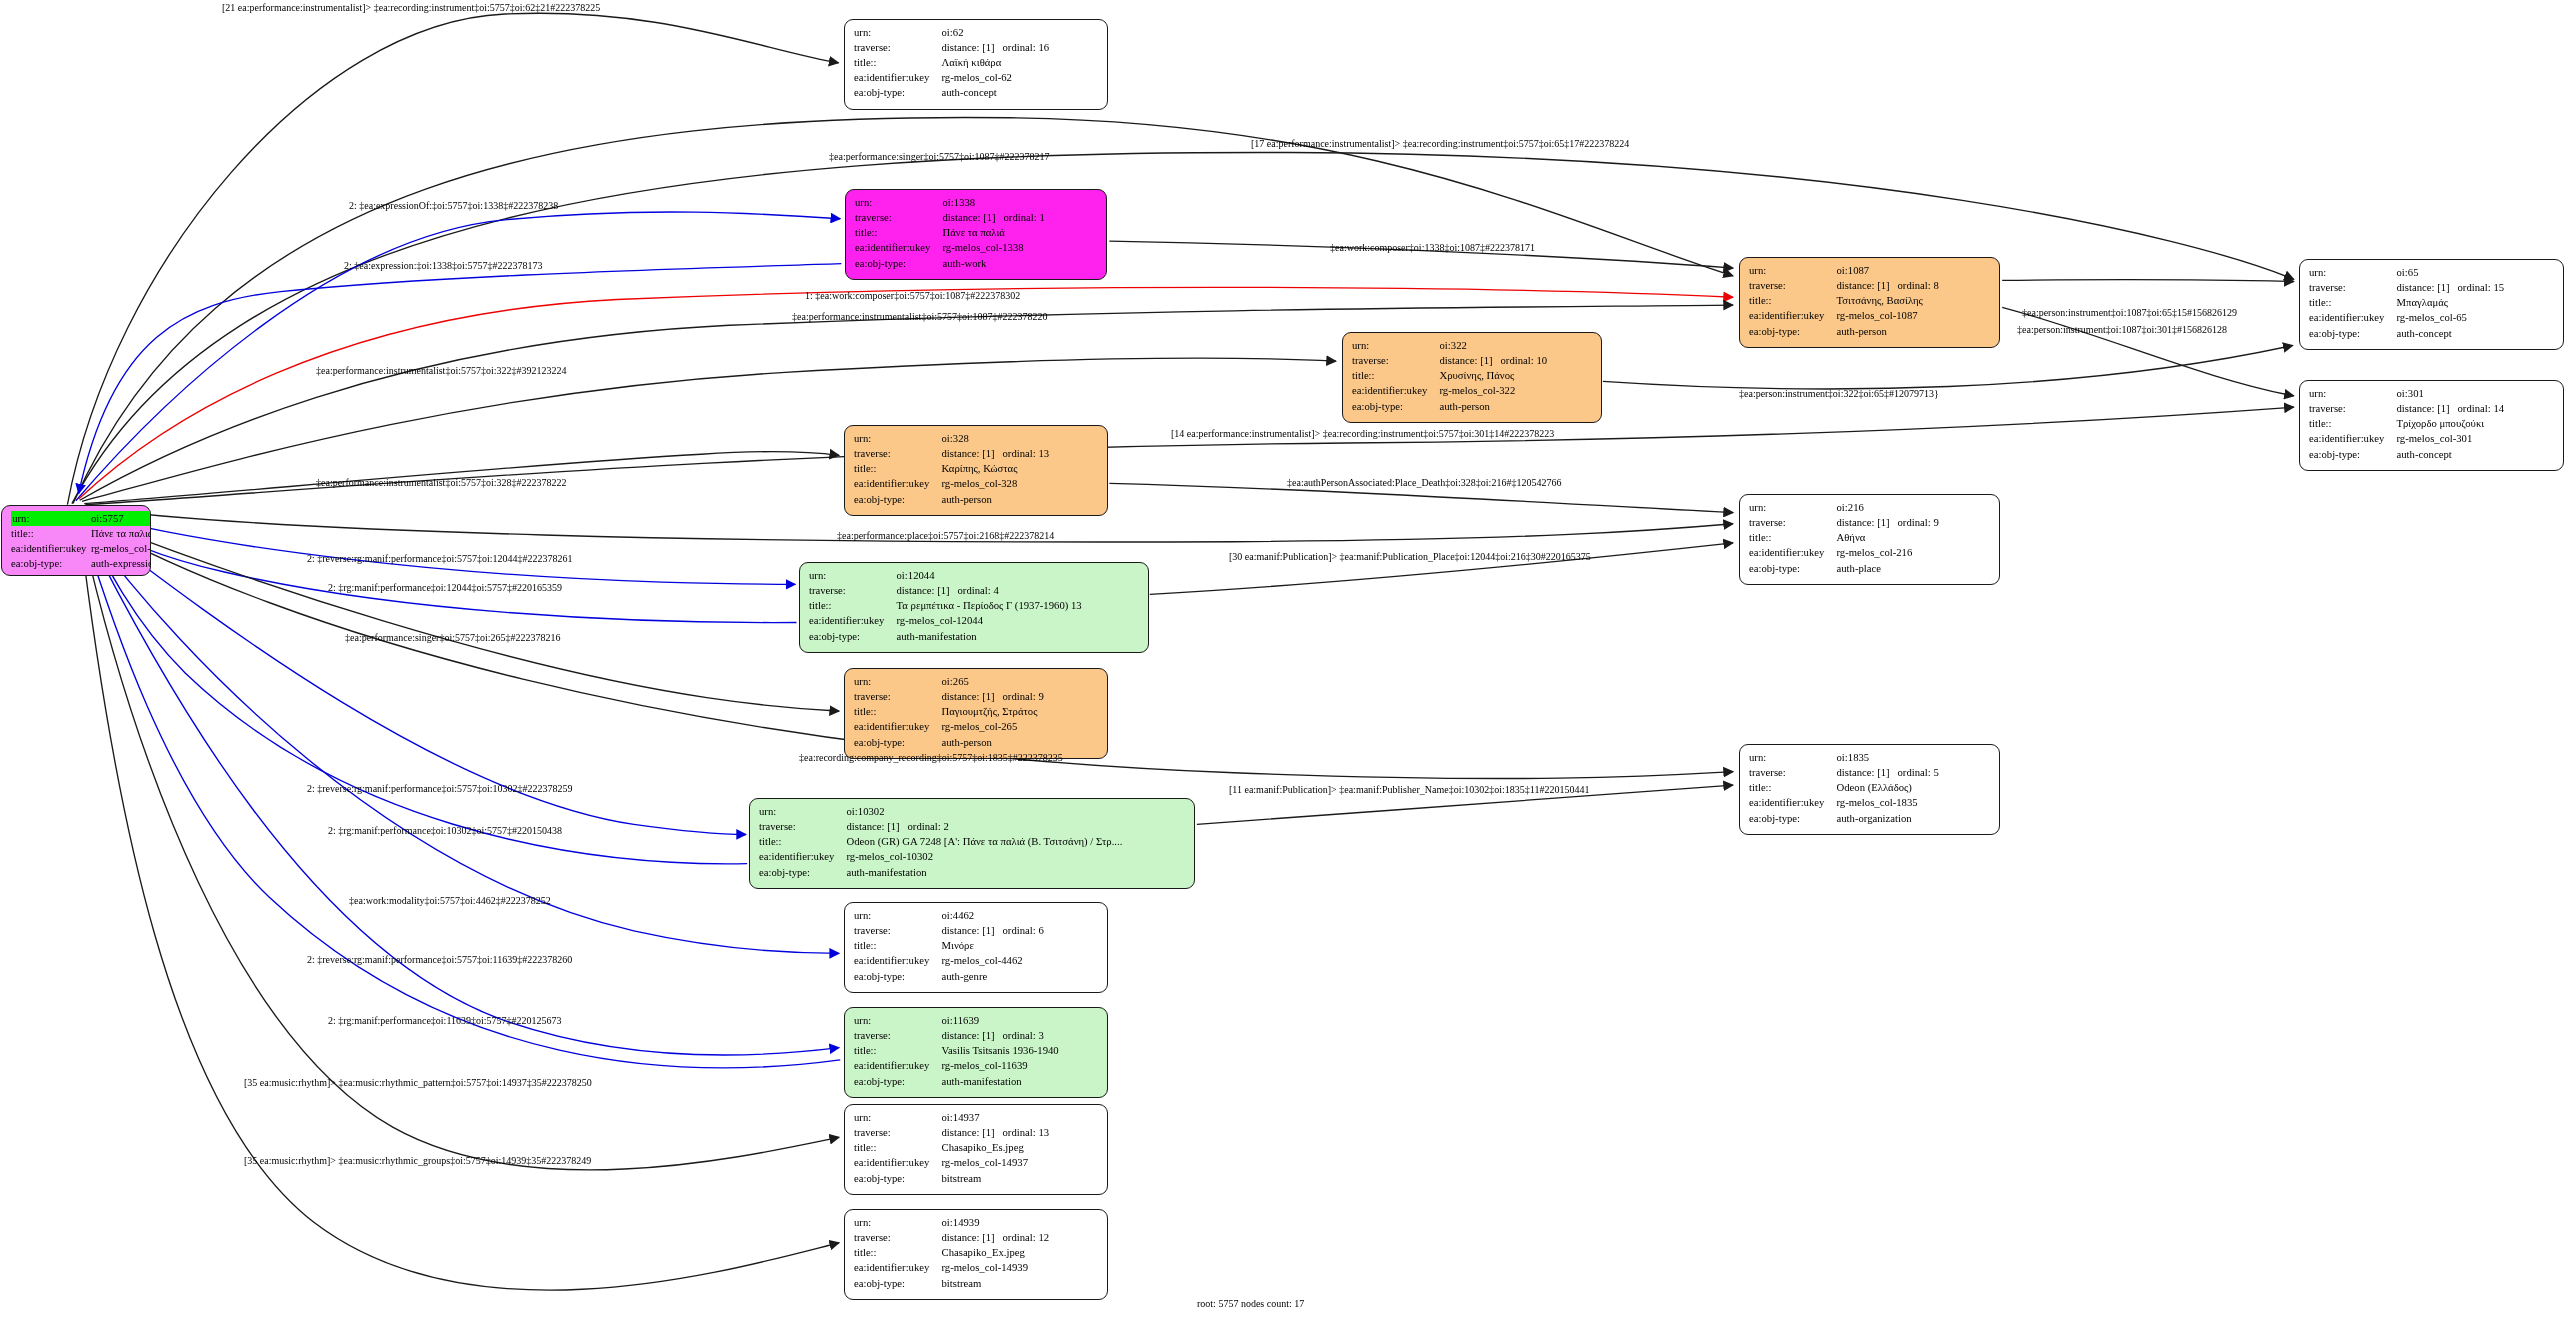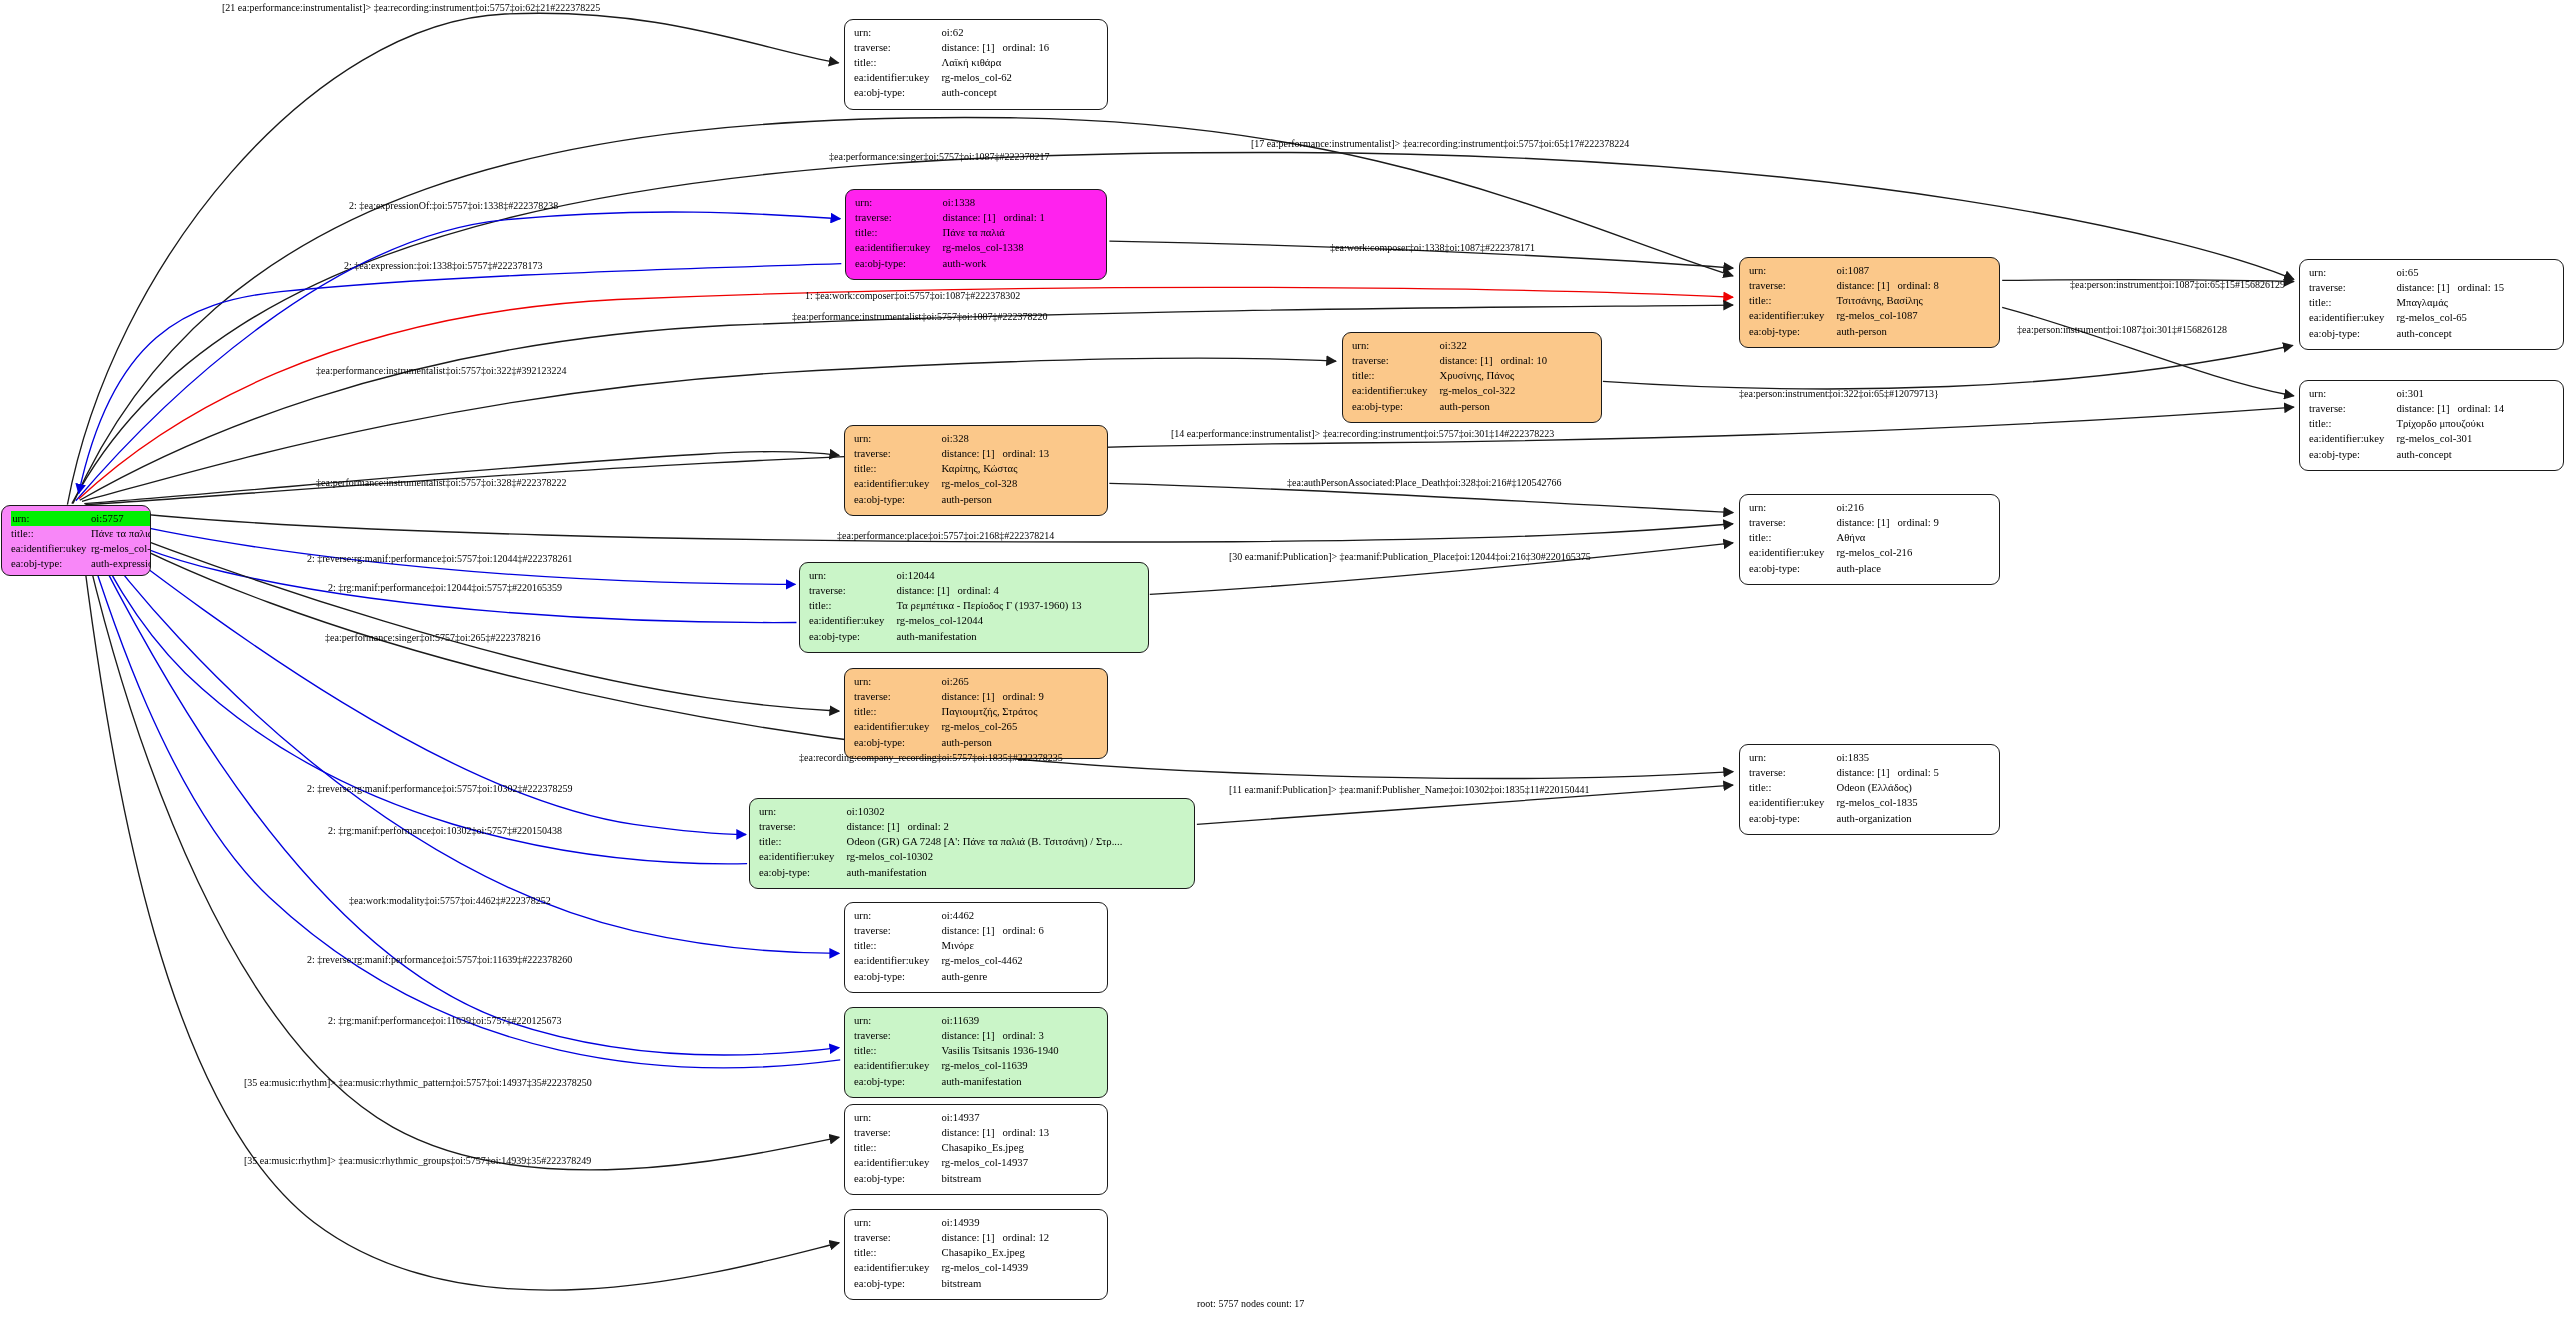--- a/index.html
+++ b/index.html
@@ -599,32 +599,32 @@
 
   <div id="edge-label-host">
       <div class="edge-label" style="left: 222px; top: 3.4px; color: rgb(0, 0, 0);">[21 ea:performance:instrumentalist]&gt; ‡ea:recording:instrument‡oi:5757‡oi:62‡21#222378225</div>
       <div class="edge-label" style="left: 1213px; top: 139px; color: rgb(0, 0, 0); padding-left: 38px;">[17 ea:performance:instrumentalist]&gt; ‡ea:recording:instrument‡oi:5757‡oi:65‡17#222378224</div>
       <div class="edge-label" style="left: 829px; top: 152px; color: rgb(0, 0, 0);">‡ea:performance:singer‡oi:5757‡oi:1087‡#222378217</div>
       <div class="edge-label" style="left: 349px; top: 201px; color: rgb(0, 0, 0);">2: ‡ea:expressionOf:‡oi:5757‡oi:1338‡#222378238</div>
       <div class="edge-label" style="left: 344px; top: 261px; color: rgb(0, 0, 0);">2: ‡ea:expression:‡oi:1338‡oi:5757‡#222378173</div>
       <div class="edge-label" style="left: 1330px; top: 243px; color: rgb(0, 0, 0);">‡ea:work:composer‡oi:1338‡oi:1087‡#222378171</div>
       <div class="edge-label" style="left: 805px; top: 291px; color: rgb(0, 0, 0);">1: ‡ea:work:composer‡oi:5757‡oi:1087‡#222378302</div>
       <div class="edge-label" style="left: 792px; top: 312px; color: rgb(0, 0, 0);">‡ea:performance:instrumentalist‡oi:5757‡oi:1087‡#222378220</div>
-      <div class="edge-label" style="left: 2022px; top: 280px; color: rgb(0, 0, 0); margin-left: 48px;">‡ea:person:instrument‡oi:1087‡oi:65‡15#156826129</div>
+      <div class="edge-label" style="left: 2022px; top: 308px; color: rgb(0, 0, 0);">‡ea:person:instrument‡oi:1087‡oi:65‡15#156826129</div>
       <div class="edge-label" style="left: 2017px; top: 325px; color: rgb(0, 0, 0);">‡ea:person:instrument‡oi:1087‡oi:301‡#156826128</div>
       <div class="edge-label" style="left: 316px; top: 366px; color: rgb(0, 0, 0);">‡ea:performance:instrumentalist‡oi:5757‡oi:322‡#392123224</div>
       <div class="edge-label" style="left: 1739px; top: 389px; color: rgb(0, 0, 0);">‡ea:person:instrument‡oi:322‡oi:65‡#12079713}</div>
       <div class="edge-label" style="left: 316px; top: 478px; color: rgb(0, 0, 0);">‡ea:performance:instrumentalist‡oi:5757‡oi:328‡#222378222</div>
       <div class="edge-label" style="left: 1171px; top: 429px; color: rgb(0, 0, 0);">[14 ea:performance:instrumentalist]&gt; ‡ea:recording:instrument‡oi:5757‡oi:301‡14#222378223</div>
       <div class="edge-label" style="left: 1287px; top: 478px; color: rgb(0, 0, 0);">‡ea:authPersonAssociated:Place_Death‡oi:328‡oi:216#‡120542766</div>
       <div class="edge-label" style="left: 837px; top: 531px; color: rgb(0, 0, 0);">‡ea:performance:place‡oi:5757‡oi:2168‡#222378214</div>
       <div class="edge-label" style="left: 1229px; top: 552px; color: rgb(0, 0, 0);">[30 ea:manif:Publication]&gt; ‡ea:manif:Publication_Place‡oi:12044‡oi:216‡30#220165375</div>
       <div class="edge-label" style="left: 307px; top: 554px; color: rgb(0, 0, 0);">2: ‡reverse:rg:manif:performance‡oi:5757‡oi:12044‡#222378261</div>
       <div class="edge-label" style="left: 328px; top: 583px; color: rgb(0, 0, 0);">2: ‡rg:manif:performance‡oi:12044‡oi:5757‡#220165359</div>
-      <div class="edge-label" style="left: 325px; top: 633px; color: rgb(0, 0, 0);">‡ea:performance:singer‡oi:5757‡oi:265‡#222378216</div>
+      <div class="edge-label" style="left: 345px; top: 633px; color: rgb(0, 0, 0);">‡ea:performance:singer‡oi:5757‡oi:265‡#222378216</div>
       <div class="edge-label" style="left: 799px; top: 753px; color: rgb(0, 0, 0);">‡ea:recording:company_recording‡oi:5757‡oi:1835‡#222378235</div>
       <div class="edge-label" style="left: 1229px; top: 785px; color: rgb(0, 0, 0);">[11 ea:manif:Publication]&gt; ‡ea:manif:Publisher_Name‡oi:10302‡oi:1835‡11#220150441</div>
       <div class="edge-label" style="left: 307px; top: 784px; color: rgb(0, 0, 0);">2: ‡reverse:rg:manif:performance‡oi:5757‡oi:10302‡#222378259</div>
       <div class="edge-label" style="left: 328px; top: 826px; color: rgb(0, 0, 0);">2: ‡rg:manif:performance‡oi:10302‡oi:5757‡#220150438</div>
       <div class="edge-label" style="left: 349px; top: 876px; color: rgb(0, 0, 0); margin-top: 20px;">‡ea:work:modality‡oi:5757‡oi:4462‡#222378252</div>
       <div class="edge-label" style="left: 307px; top: 955px; color: rgb(0, 0, 0);">2: ‡reverse:rg:manif:performance‡oi:5757‡oi:11639‡#222378260</div>
       <div class="edge-label" style="left: 328px; top: 1016px; color: rgb(0, 0, 0);">2: ‡rg:manif:performance‡oi:11639‡oi:5757‡#220125673</div>
       <div class="edge-label" style="left: 244px; top: 1078px; color: rgb(0, 0, 0);">[35 ea:music:rhythm]&gt; ‡ea:music:rhythmic_pattern‡oi:5757‡oi:14937‡35#222378250</div>
       <div class="edge-label" style="left: 244px; top: 1156px; color: rgb(0, 0, 0);">[35 ea:music:rhythm]&gt; ‡ea:music:rhythmic_groups‡oi:5757‡oi:14939‡35#222378249</div>
     </div>

